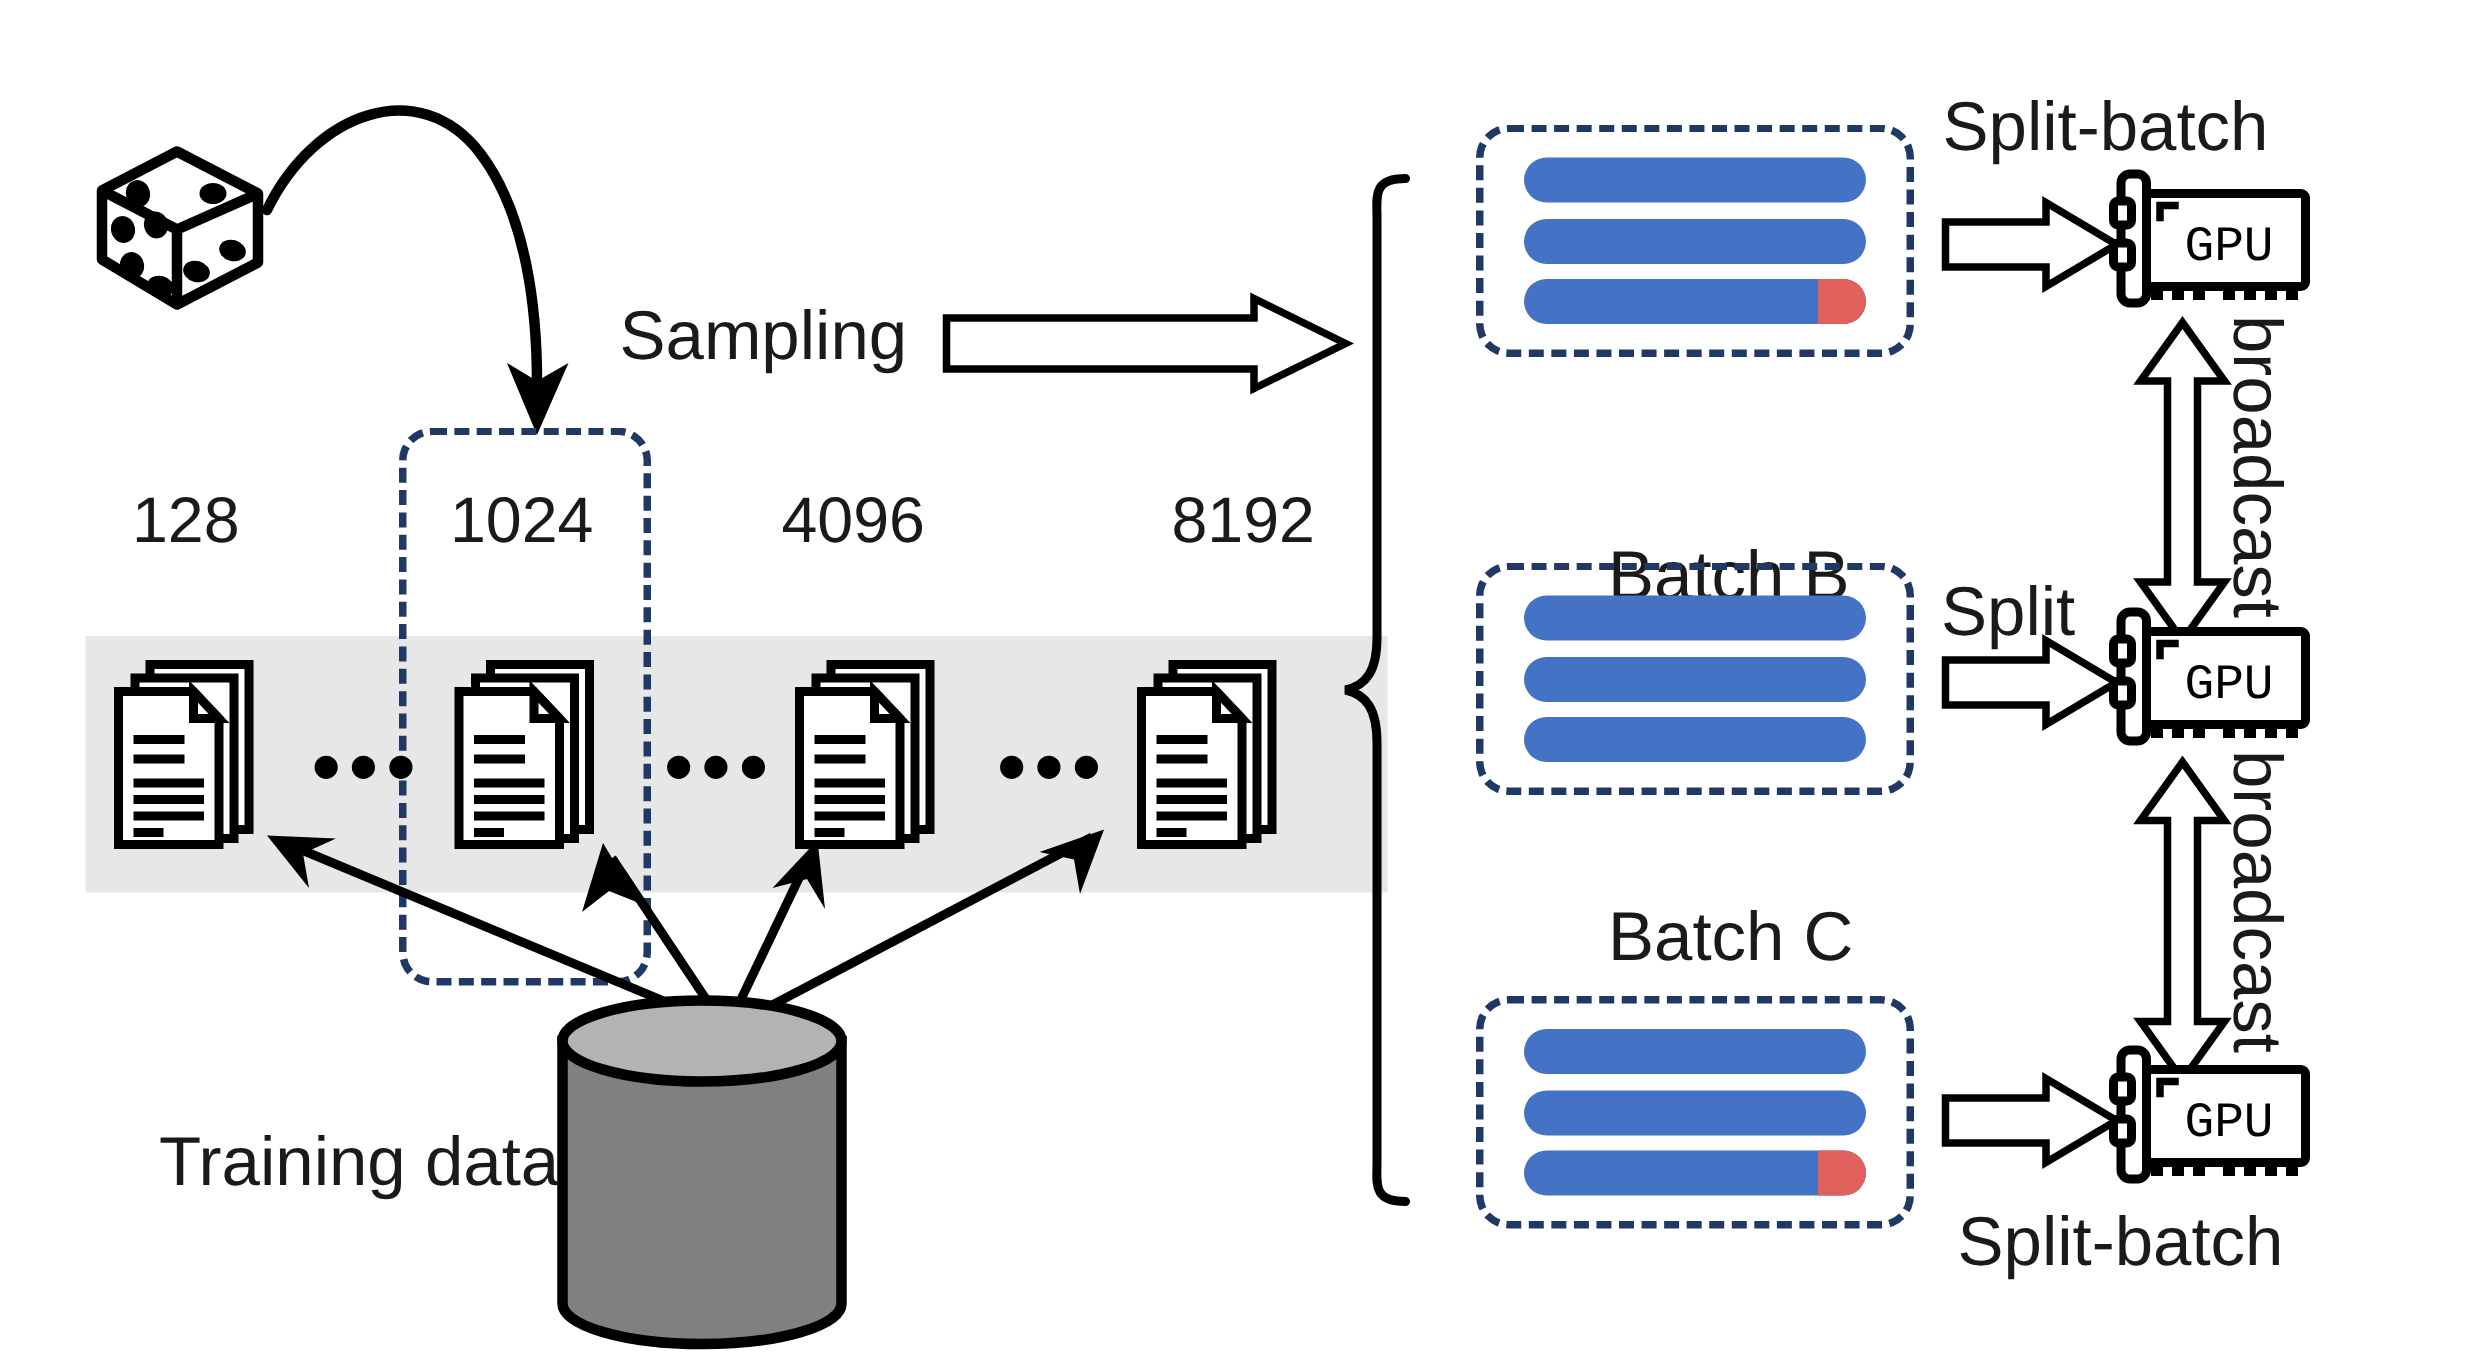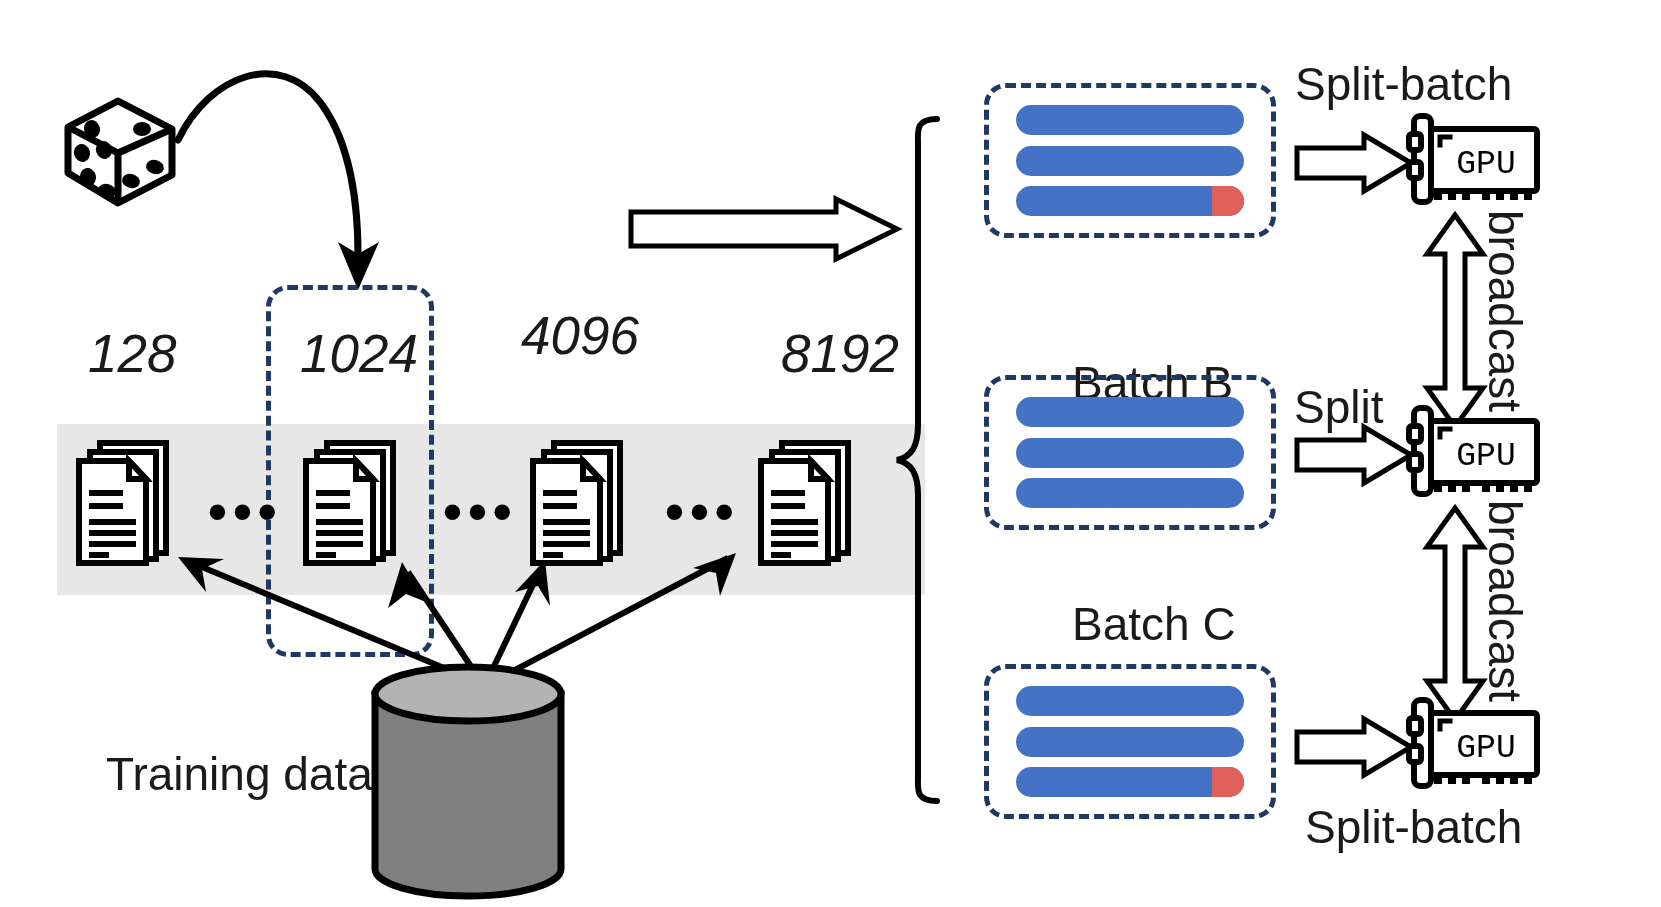--- a/index.html
+++ b/index.html
@@ -2,21 +2,21 @@
 <html><head>
 <meta charset="utf-8">
 <style>
   html,body{margin:0;padding:0;background:#fff;}
   body{width:1661px;height:907px;position:relative;overflow:hidden;
        font-family:"Liberation Sans",sans-serif;color:#000;}
   .stage{position:absolute;inset:0;}
 
   
   .txt{position:absolute;white-space:nowrap;color:#1a1a1a;font-weight:400;}
-  .t-size{font-size:53px;font-style:italic;}
+  .t-size{font-size:43px;}
   .t-big{font-size:46px;}
 
   
   .band{position:absolute;background:#e7e7e7;}
 
   
   .dashbox{position:absolute;border:5px dashed #1f3864;border-radius:22px;
            box-sizing:border-box;}
 
   
@@ -58,28 +58,29 @@
       <ellipse cx="71" cy="86" rx="9" ry="7" transform="rotate(15 71 86)"></ellipse>
       <ellipse cx="95" cy="72" rx="9" ry="7" transform="rotate(15 95 72)"></ellipse>
     </g>
   </svg>
 
   <svg style="left:170px;top:40px;width:230px;height:255px" viewBox="0 0 230 255">
     <path class="ln" stroke-width="7" stroke-linecap="round" d="M8 100 C40 34 110 10 150 62 C182 104 188 170 188 215"></path>
     <path class="blk" d="M188 250 L168 202 L188 214 L209 202 Z"></path>
   </svg>
 
+  <div class="txt t-big" style="left:413px;top:196px;">Sampling</div>
 
   <svg style="left:628px;top:196px;width:272px;height:66px" viewBox="0 0 272 66">
     <path class="fl" d="M3 16 L208 16 L208 3 L269 33 L208 63 L208 50 L3 50 Z"></path>
   </svg>
 
   <div class="txt t-size" style="left:88px;top:323px;">128</div>
   <div class="txt t-size" style="left:300px;top:323px;text-align:center;">1024</div>
-  <div class="txt t-size" style="left:521px;top:305px;">4096</div>
+  <div class="txt t-size" style="left:521px;top:323px;">4096</div>
   <div class="txt t-size" style="left:746px;top:323px;margin-left:35px;">8192</div>
 
   <div class="dashbox" style="left:266px;top:285px;width:168px;height:372px;"></div>
 
   <svg style="left:73px;top:435px;width:110px;height:128px" viewBox="0 0 110 128">
     <g fill="#fff" stroke="#000" stroke-width="6" stroke-linejoin="miter">
       <path d="M27 8 H93 V118 H27 Z"></path>
       <path d="M17 17 H83 V124 H17 Z"></path>
       <path d="M6 26 H56 L73 44 V128 H6 Z"></path>
     </g>

